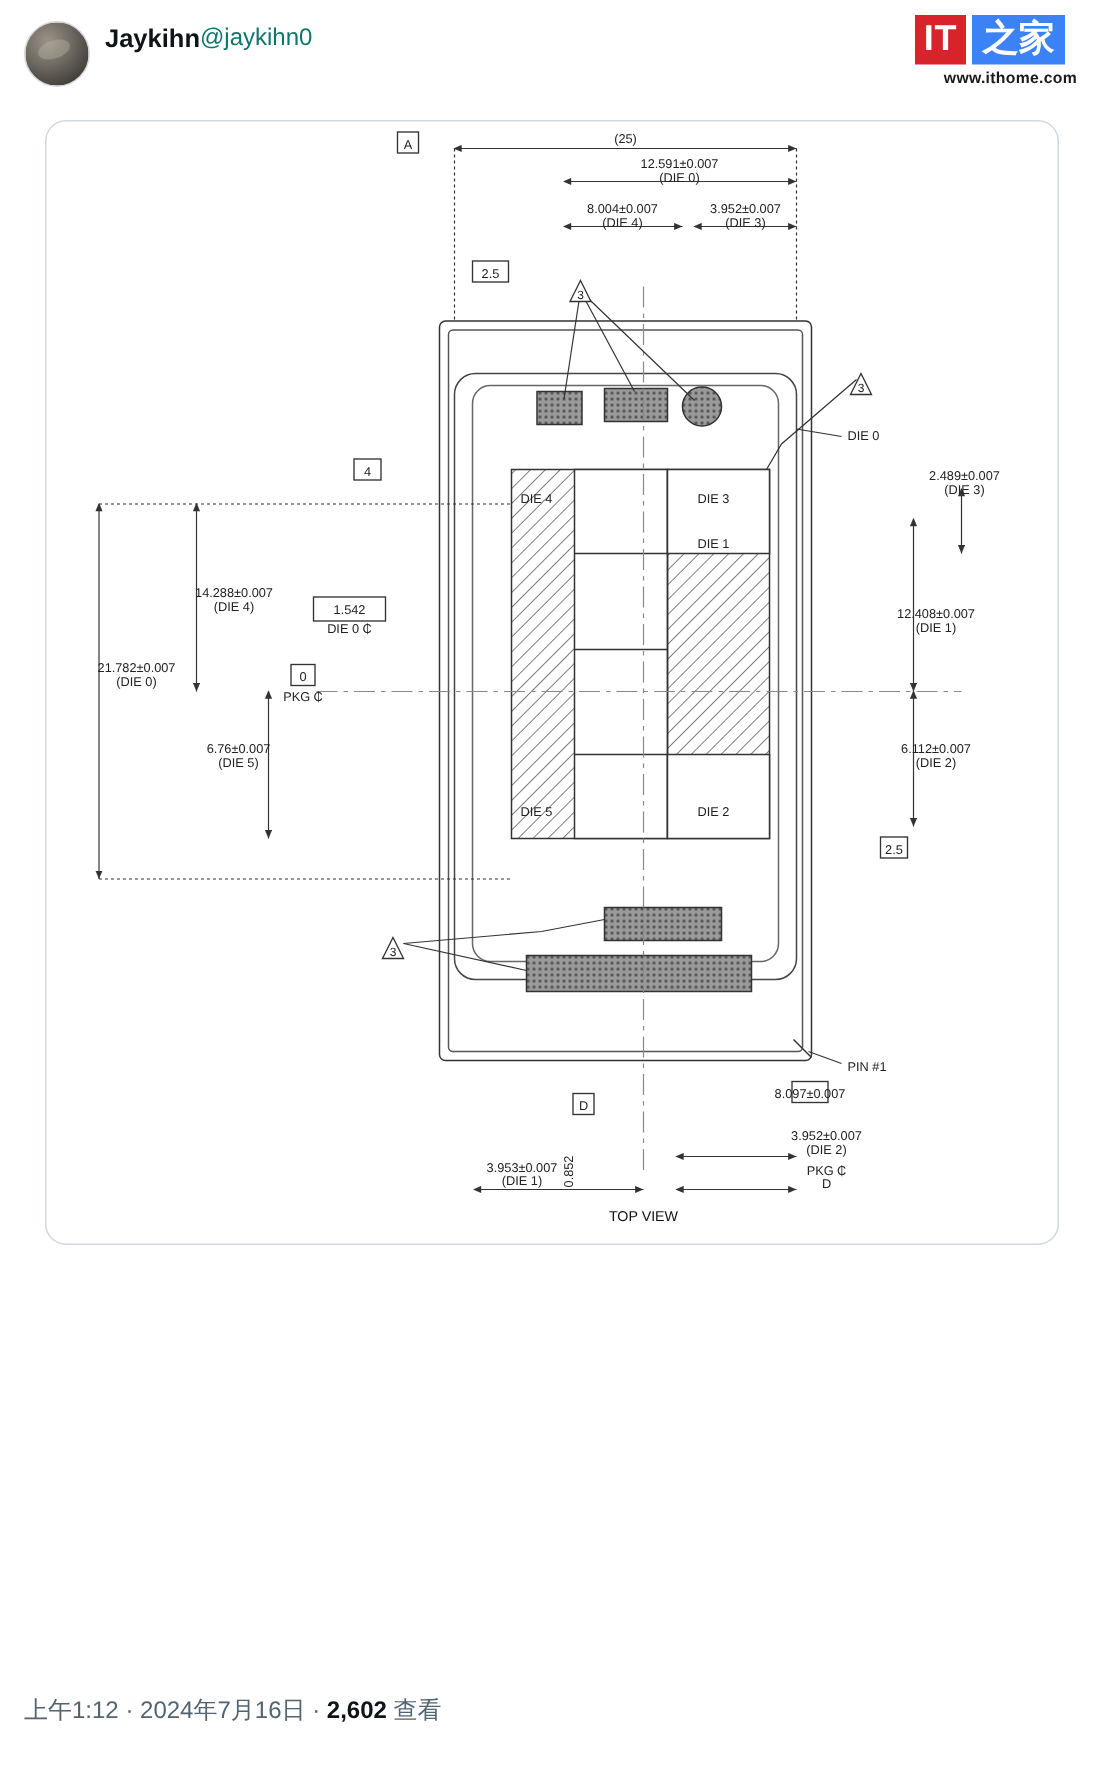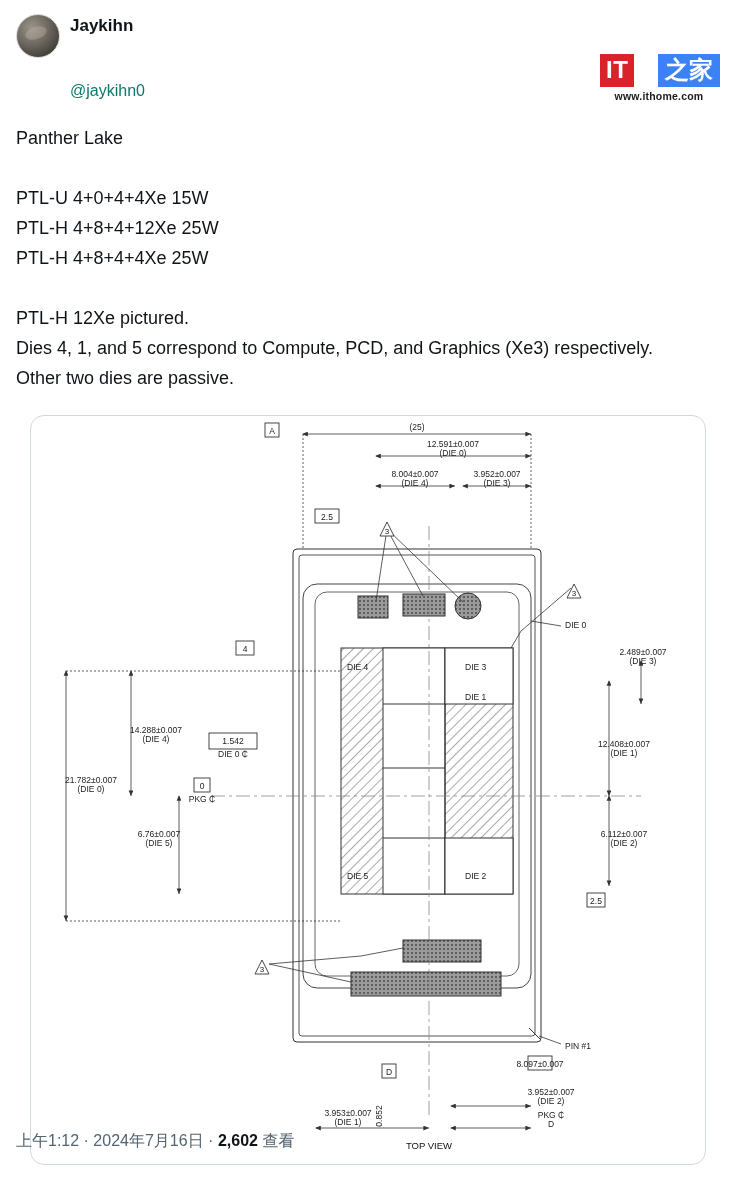--- a/index.html
+++ b/index.html
@@ -39,24 +39,22 @@
     content: "";
     position: absolute;
     left: 8px; top: 12px;
     width: 22px; height: 12px;
     background: rgba(200,190,175,0.35);
     border-radius: 50%;
     transform: rotate(-18deg);
   }
   .names {
     display: flex;
-    flex-direction: column;
     justify-content: center;
     padding-top: 1px;
-    gap: 43px;
   }
   .display-name {
     font-size: 17px;
     font-weight: bold;
     color: #0f1419;
     line-height: 22px;
   }
   .handle {
     font-size: 16px;
     color: #0f766e;
@@ -65,23 +63,22 @@
   .logo {
     position: absolute;
     right: 16px;
     top: 10px;
     width: 120px;
     text-align: center;
   }
   .logo-top {
     display: flex;
     align-items: center;
-    justify-content: space-between;
+    justify-content: center;
     gap: 4px;
-    margin-top: 44px;
   }
   .logo-it {
     background: #d8232a;
     color: #ffffff;
     font-weight: bold;
     font-size: 24px;
     line-height: 30px;
     padding: 1px 6px 2px 6px;
     letter-spacing: 0.5px;
   }
@@ -90,21 +87,21 @@
     color: #ffffff;
     font-weight: bold;
     font-size: 24px;
     line-height: 30px;
     padding: 1px 7px 2px 7px;
   }
   .logo-url {
     font-size: 10.5px;
     color: #1a1a1a;
     font-weight: bold;
-    text-align: center;
+    text-align: right;
     padding-right: 2px;
     margin-top: 3px;
     letter-spacing: 0.2px;
   }
   .tweet-body {
     margin-top: 22px;
     font-size: 18px;
     line-height: 30px;
     color: #0f1419;
     white-space: pre-wrap;
@@ -143,29 +140,20 @@
   </div>
 
   <div class="logo">
     <div class="logo-top">
       <span class="logo-it">IT</span>
       <span class="logo-cn">之家</span>
     </div>
     <div class="logo-url">www.ithome.com</div>
   </div>
 
-  <div class="tweet-body">Panther Lake
-
-PTL-U 4+0+4+4Xe 15W
-PTL-H 4+8+4+12Xe 25W
-PTL-H 4+8+4+4Xe 25W
-
-PTL-H 12Xe pictured.
-Dies 4, 1, and 5 correspond to Compute, PCD, and Graphics (Xe3) respectively.
-Other two dies are passive.</div>
 
   <div class="figure-card">
     <svg width="706" height="750" viewBox="0 0 706 750">
       <defs>
         <pattern id="hatch" width="7" height="7" patternTransform="rotate(45)" patternUnits="userSpaceOnUse">
           <line x1="0" y1="0" x2="0" y2="7" stroke="#555" stroke-width="1"></line>
         </pattern>
         <pattern id="dots" width="4" height="4" patternUnits="userSpaceOnUse">
           <rect width="4" height="4" fill="#9a9a9a"></rect>
           <circle cx="1" cy="1" r="1" fill="#4a4a4a"></circle>

